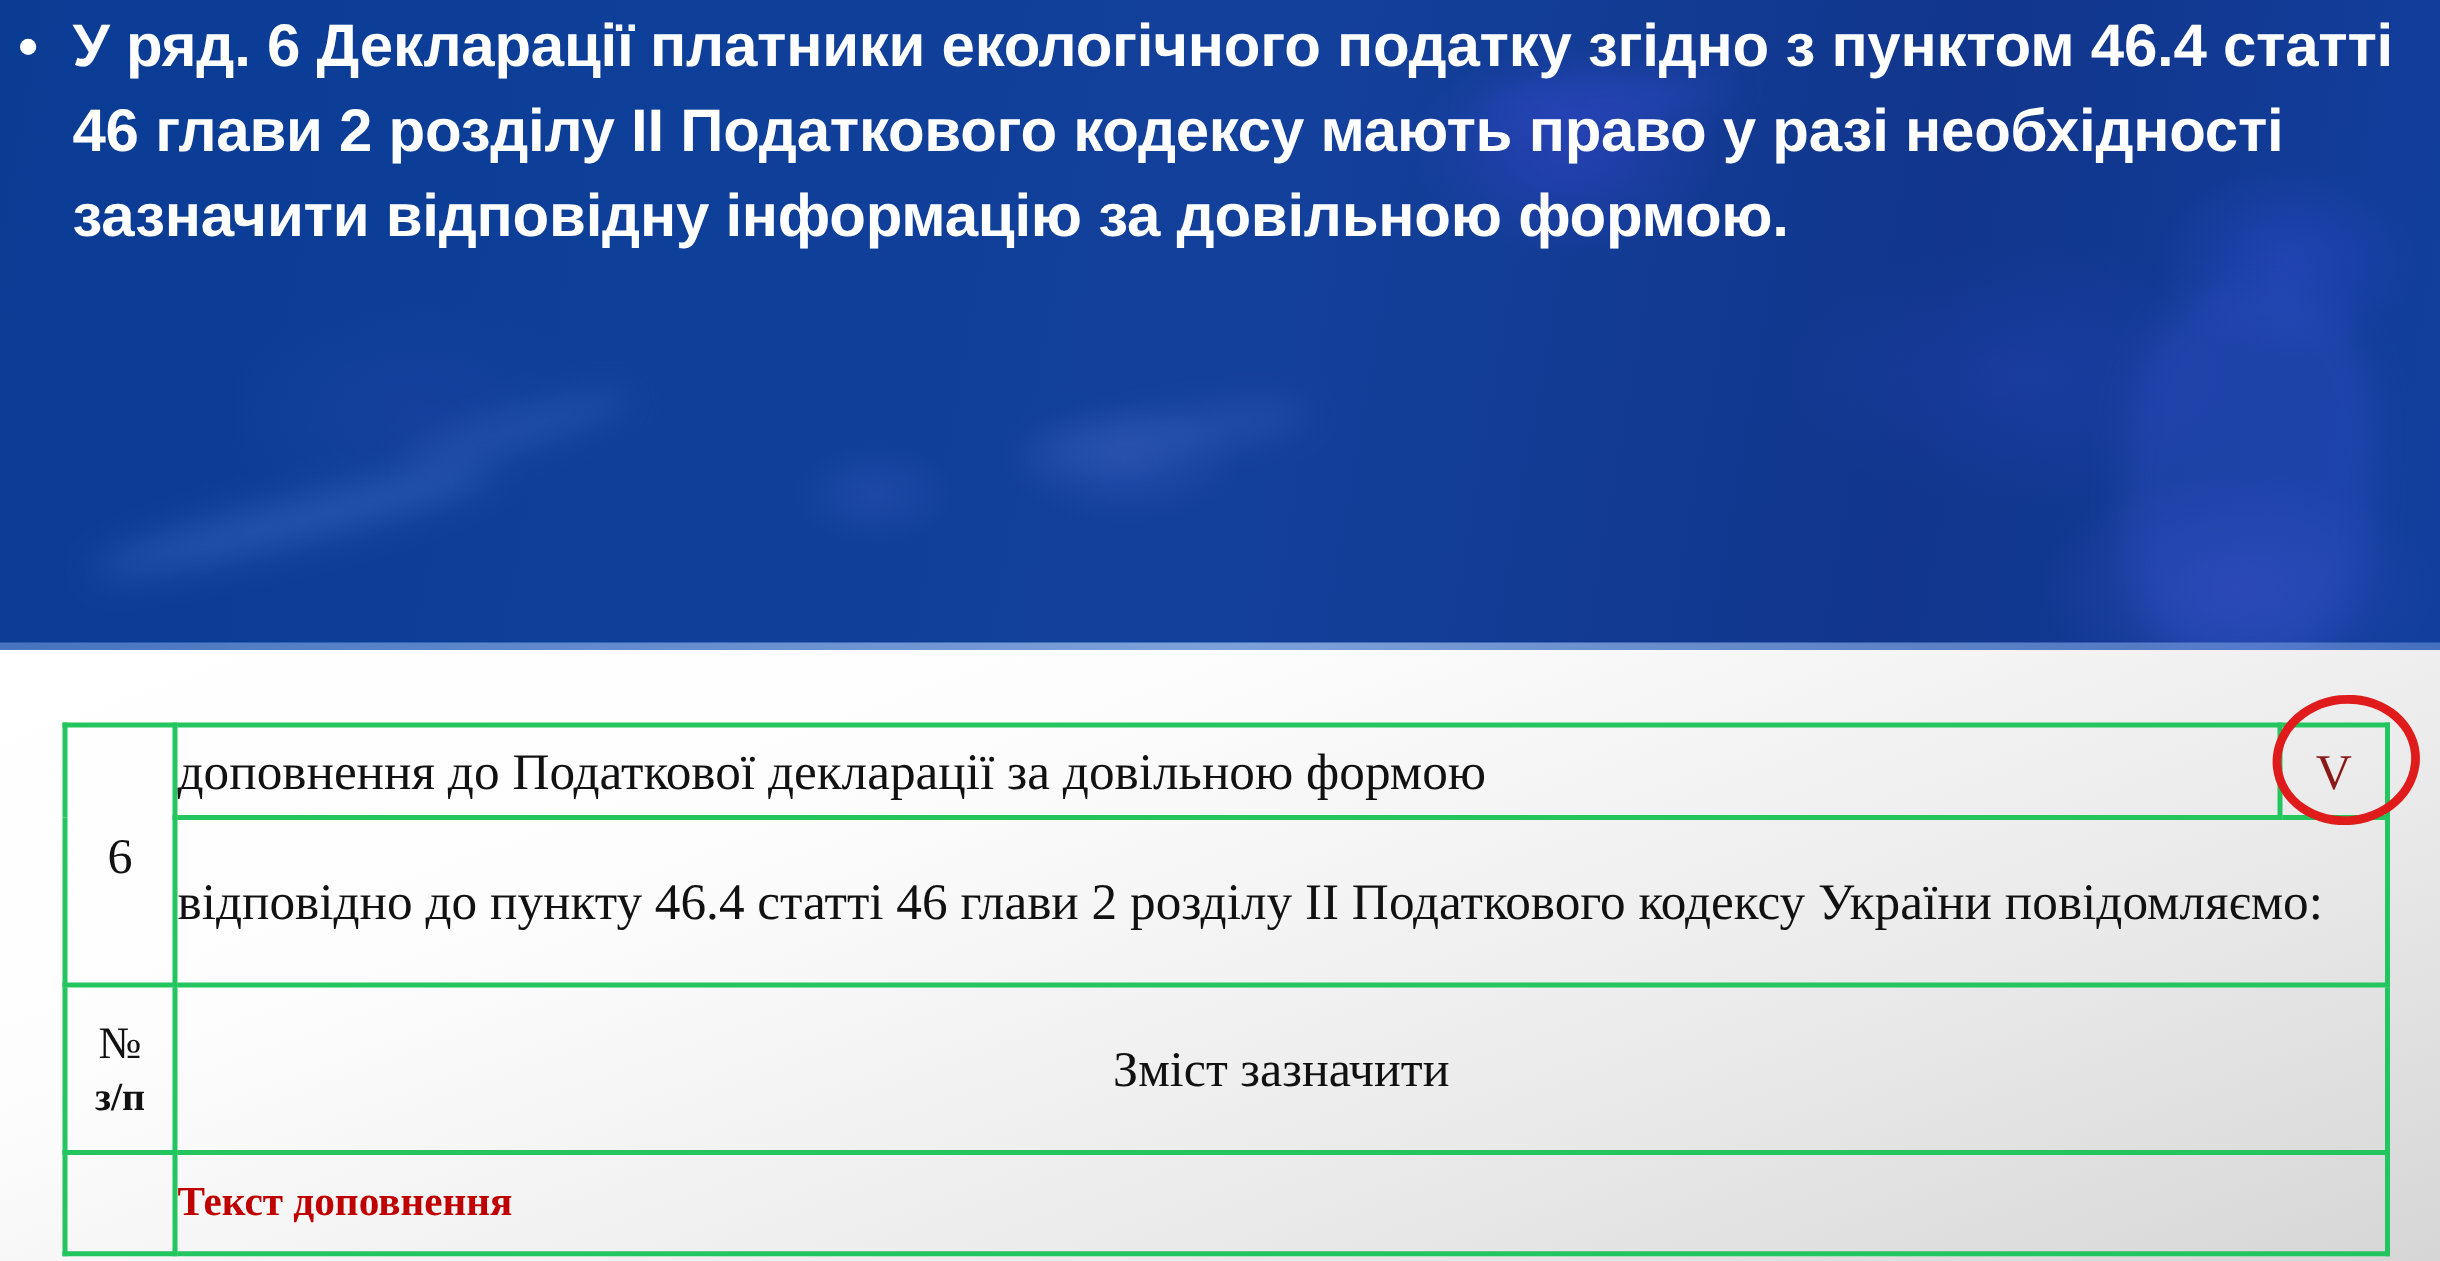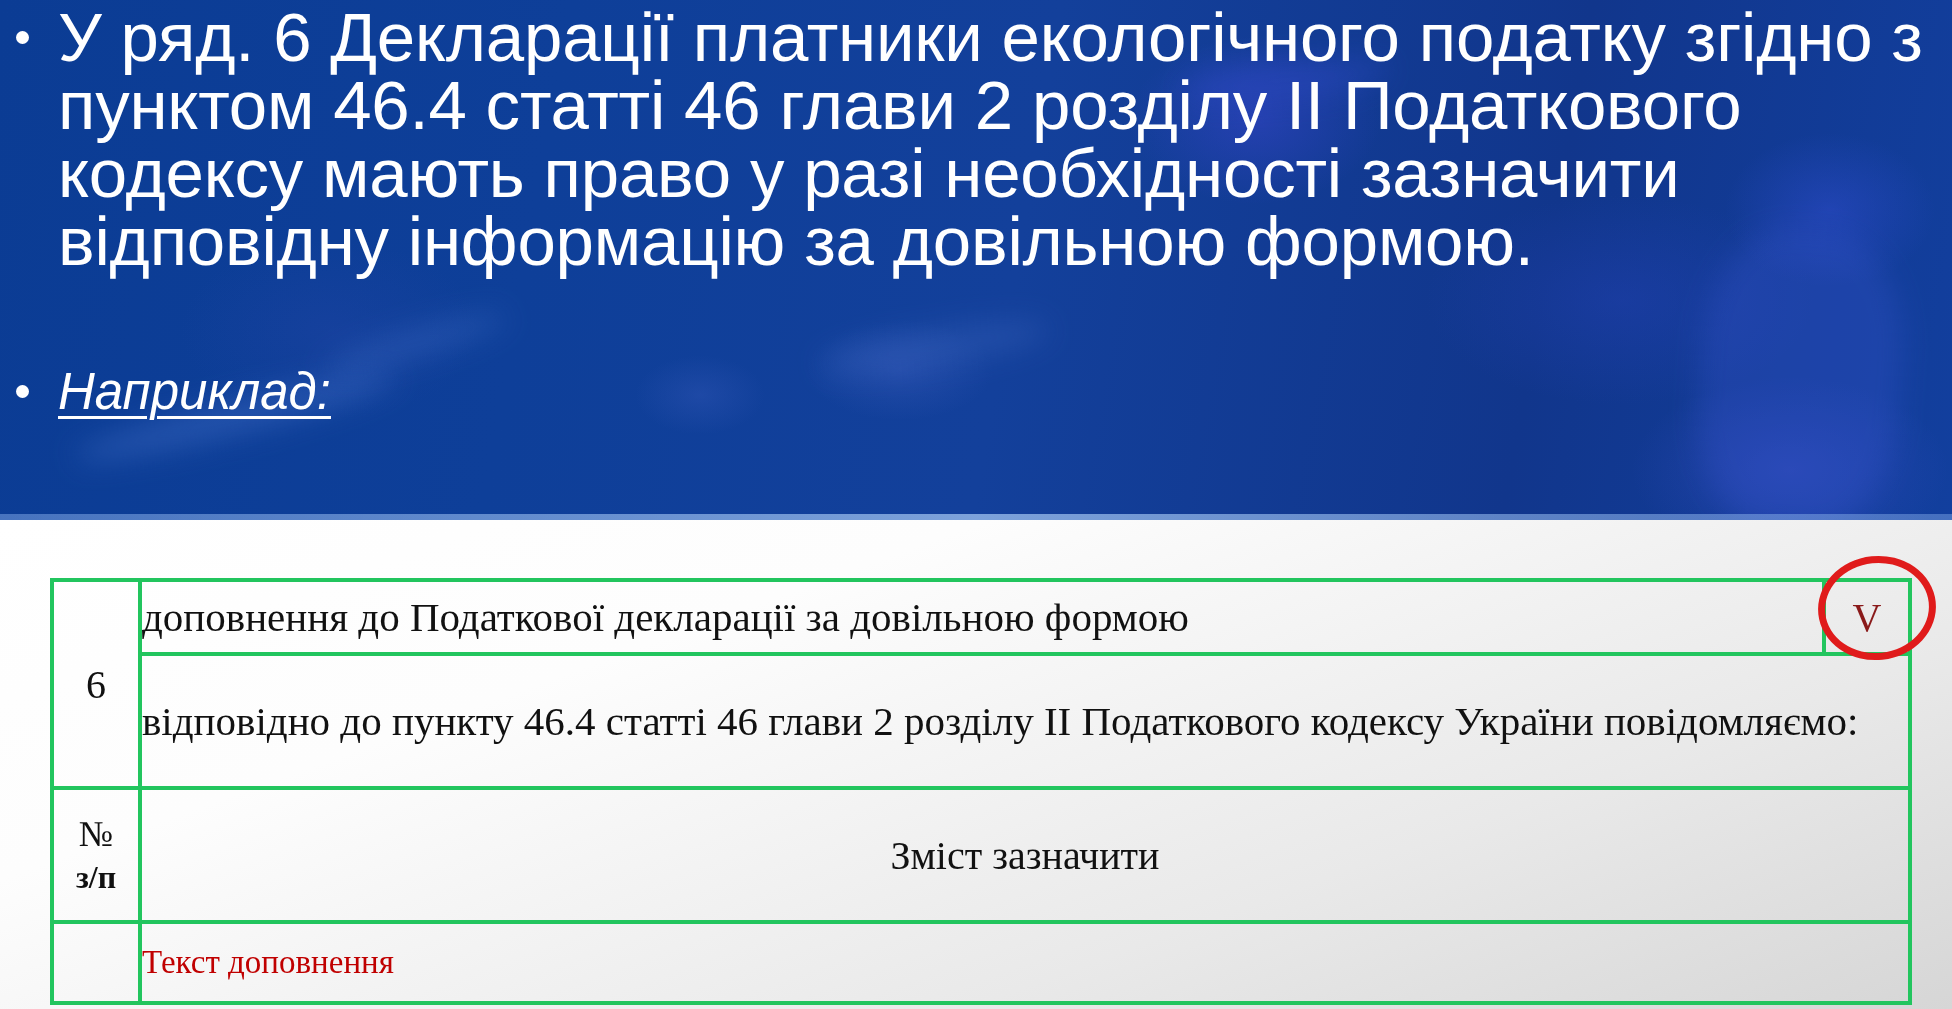--- a/index.html
+++ b/index.html
@@ -87,24 +87,25 @@
     content: "";
     position: absolute;
     left: 16px;
     width: 13px;
     height: 13px;
     background: #ffffff;
     border-radius: 50%;
   }
 
   li.bullet-main {
-    font-size: 69px;
+    font-size: 48px;
     line-height: 68px;
     letter-spacing: -0.2px;
     padding-right: 24px;
+    font-weight: bold;
   }
   li.bullet-main::before { top: 27px; }
 
   li.bullet-example {
     font-size: 51px;
     line-height: 68px;
     margin-top: 82px;
   }
   li.bullet-example::before { top: 27px; }
 
@@ -161,21 +162,21 @@
   .num-head {
     font-weight: bold;
     font-size: 32px;
     line-height: 42px;
     text-align: center;
   }
   .num-head .no-sup { font-weight: normal; font-size: 36px; }
 
   .red-text {
     color: #c00000;
-    font-weight: normal;
+    font-weight: bold;
     font-size: 33px;
     padding-left: 18px;
   }
 
   
   .red-circle {
     position: absolute;
     left: 1818px;
     top: 556px;
     width: 118px;
@@ -197,23 +198,20 @@
     <div class="streak s2"></div>
     <div class="streak s3"></div>
     <div class="streak s4"></div>
     <div class="streak s5"></div>
 
     <div class="bullets">
       <ul class="bullet-list">
         <li class="bullet bullet-main">
           <span>У ряд. 6 Декларації платники екологічного податку згідно з пунктом 46.4 статті 46 глави 2 розділу II Податкового кодексу мають право у разі необхідності зазначити відповідну інформацію за довільною формою.</span>
         </li>
-        <li class="bullet bullet-example">
-          <span class="example-text">Наприклад:</span>
-        </li>
       </ul>
     </div>
   </div>
 
   <div class="white-panel"></div>
 
   <div class="doc-table-wrap">
     <table class="doc-table">
       <tbody>
         <tr>

